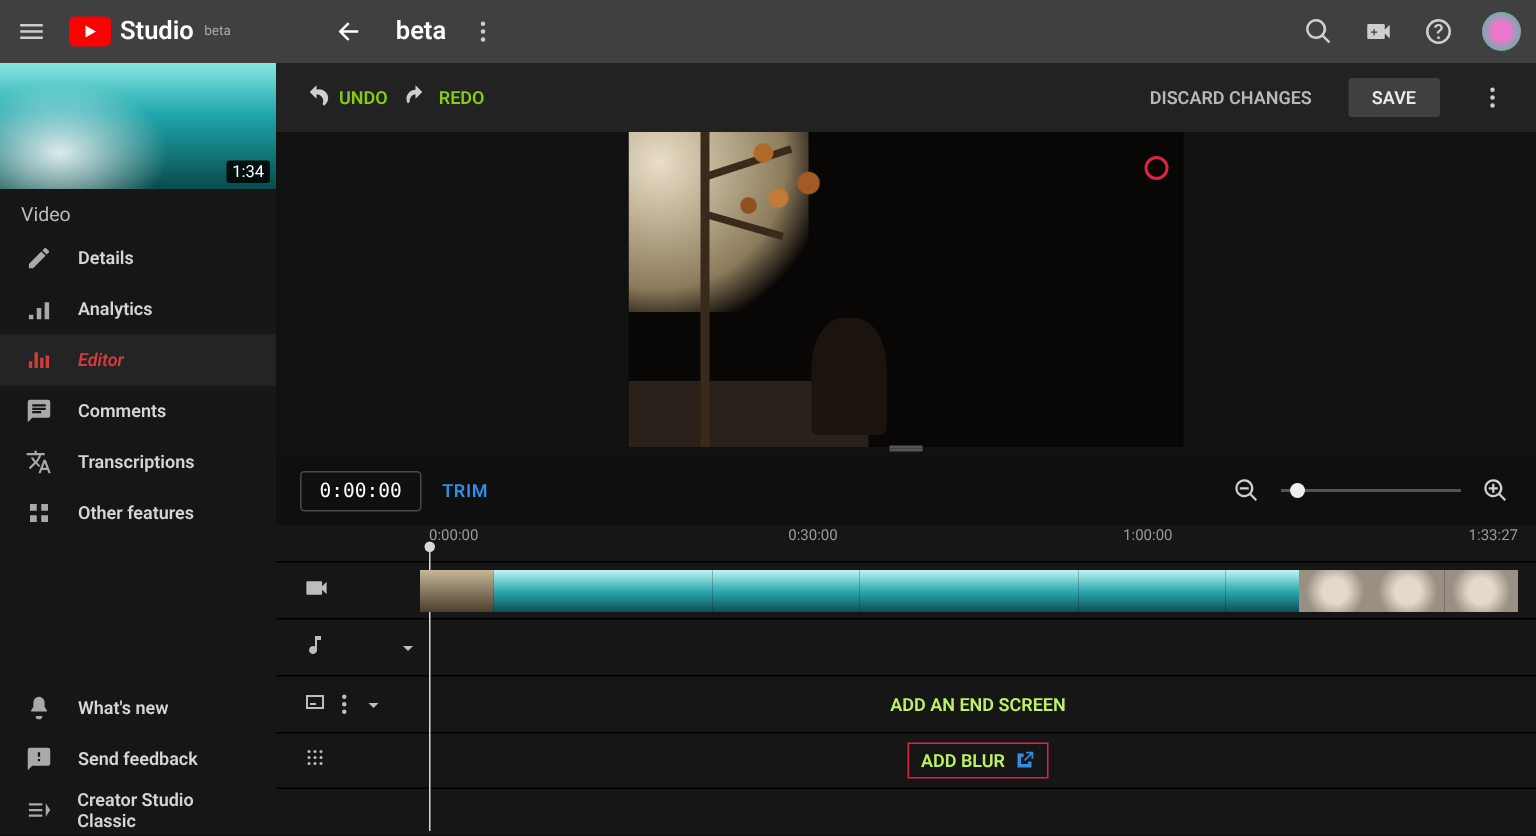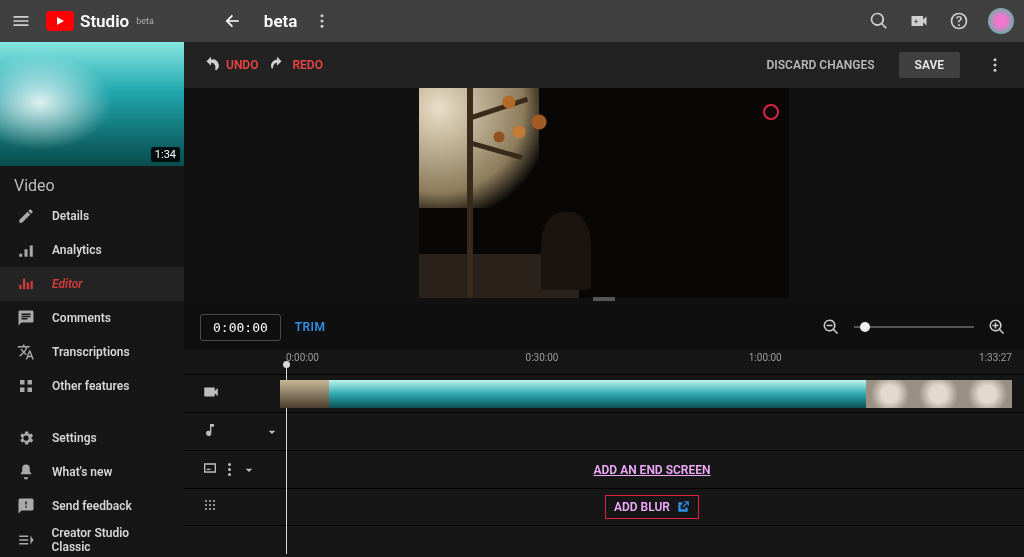--- a/index.html
+++ b/index.html
@@ -13,36 +13,36 @@
   .studio-beta{font-size:9px; vertical-align:super; color:#aaa; margin-left:1px;}
   .top-spacer{width:40px;}
   .back-arrow svg{fill:#fff;}
   .proj-title{color:#fff; font-weight:600; font-size:17px; margin-left:6px;}
   .top-right{margin-left:auto; display:flex; align-items:center; gap:18px;}
   .icon-btn{width:22px; height:22px; display:flex; align-items:center; justify-content:center; cursor:pointer;}
   .avatar{width:26px;height:26px;border-radius:50%;background:radial-gradient(#e7c 30%, #7aa 70%, #444);}
   
   .body{display:flex; height:515px;}
   .sidebar{width:184px; background:#161616; display:flex; flex-direction:column;}
-  .thumb-wrap{position:relative; width:184px; height:124px; background:linear-gradient(180deg,#2fd0c8,#0e5d60);}
+  .thumb-wrap{position:relative; width:184px; height:84px; background:linear-gradient(180deg,#2fd0c8,#0e5d60);}
   .thumb-wrap::before{content:""; position:absolute; inset:0; background:
      radial-gradient(ellipse 120px 80px at 40px 60px, rgba(255,255,255,.85), rgba(64,200,200,0) 60%),
      linear-gradient(180deg,#87e6e1 0%,#20a7ad 40%,#084b4b 100%);}
   .thumb-dur{position:absolute; right:4px; bottom:4px; background:rgba(0,0,0,.85); color:#fff; font-size:11px; padding:1px 4px; border-radius:2px;}
-  .side-section-label{font-size:16px; color:#bcbcbc; padding:10px 14px 4px;}
+  .side-section-label{font-size:13px; color:#bcbcbc; padding:10px 14px 4px;}
   .side-item{display:flex; align-items:center; gap:16px; height:34px; padding:0 16px; font-size:12px; font-weight:600; color:#d6d6d6; cursor:pointer;}
   .side-item.active{background:#242424; color:#d23c3c;font-style:italic;}
   .side-item.active .side-icon svg{fill:#d23c3c;}
   .side-icon{width:20px; display:flex; justify-content:center;}
   .side-icon svg{fill:#a9a9a9;}
   .side-gap{flex:1;}
   
   .editor{flex:1; display:flex; flex-direction:column; background:#0f0f0f;}
   .editor-bar{height:46px; background:#222; display:flex; align-items:center; padding:0 18px; gap:10px; font-size:12px; font-weight:600;}
-  .ubtn{display:flex; align-items:center; gap:6px; color:#ef4444; cursor:pointer;justify-content:space-between;}
+  .ubtn{display:flex; align-items:center; gap:6px; color:#84cc16; cursor:pointer;justify-content:space-between;}
   .ubtn svg{fill:#cfcfcf;}
   .ebar-right{margin-left:auto; display:flex; align-items:center; gap:24px;}
   .discard{color:#b8b8b8; cursor:pointer;}
   .save{background:#404040; color:#e9e9e9; padding:6px 16px; border-radius:2px; cursor:pointer;}
   .kebab{cursor:pointer;}
   
   .preview-area{height:216px; display:flex; align-items:flex-start; justify-content:center; background:#111; position:relative;}
   .preview{margin-top:0; width:370px; height:210px; background:#090705; position:relative; overflow:hidden;}
   .preview .sky{position:absolute; left:0; top:0; width:120px; height:120px; background:radial-gradient(circle at 20px 20px, #e9dfc7, #8c7b5b 60%, transparent 80%);}
   .preview .branch{position:absolute; left:48px; top:0; width:6px; height:210px; background:#3a2a1c;}
@@ -70,21 +70,21 @@
   
   .track{display:flex; height:38px; border-top:1px solid #000; align-items:center;}
   .track-head{width:96px; display:flex; align-items:center; gap:10px; padding-left:18px; color:#bdbdbd;}
   .track-head svg{fill:#bdbdbd;}
   .chev{display:flex; align-items:center;}
   .track-body{flex:1; position:relative; display:flex; align-items:center; height:100%;}
   .thumb-strip{display:flex; height:28px;}
   .thumb-cell{flex:1; height:28px; background:linear-gradient(180deg,#bff3f0 0%, #2faab0 50%, #0a5055 100%); position:relative;}
   .thumb-cell.first{background:linear-gradient(180deg,#c7b796,#4b3e2e);}
   .thumb-cell.last{background:radial-gradient(circle,#e3d9cd 30%,#998f83 70%);}
-  .track-action{flex:1; text-align:center; font-size:12px; font-weight:600; color:#f0abfc; cursor:pointer;text-decoration:underline;}
+  .track-action{flex:1; text-align:center; font-size:12px; font-weight:600; color:#bef264; cursor:pointer;}
   .blur-highlight{border:1px solid #d24; padding:4px 8px; display:inline-flex; align-items:center; gap:6px;}
   .track:last-child{border-bottom:1px solid #000;}
   .mini-kebab{display:flex;flex-direction:column;gap:2px;}
   .mini-kebab span{width:3px;height:3px;background:#bdbdbd;border-radius:50%;}
 </style>
 </head>
 <body>
 
 <div class="topbar">
   <div class="icon-btn hamburger">
@@ -179,28 +179,20 @@
     </div>
     <div class="side-item">
       <span class="side-icon">
           <svg width="18" height="18" viewBox="0 0 24 24">
             <path d="M4 4h6v6H4zM14 4h6v6h-6zM4 14h6v6H4zM14 14h6v6h-6z"></path>
           </svg>
         </span>
       <span>Other features</span>
     </div>
     <div class="side-gap"></div>
-    <div class="side-item">
-      <span class="side-icon">
-          <svg width="18" height="18" viewBox="0 0 24 24">
-            <path d="M19.4 13l.1-1-.1-1 2.1-1.6-2-3.5-2.5 1a7 7 0 00-1.7-1l-.4-2.6h-4l-.4 2.6a7 7 0 00-1.7 1l-2.5-1-2 3.5L6.5 11l-.1 1 .1 1-2.1 1.6 2 3.5 2.5-1c.5.4 1.1.7 1.7 1l.4 2.6h4l.4-2.6c.6-.3 1.2-.6 1.7-1l2.5 1 2-3.5L19.4 13zM12 15.5A3.5 3.5 0 1112 8.5a3.5 3.5 0 010 7z"></path>
-          </svg>
-        </span>
-      <span>Settings</span>
-    </div>
     <div class="side-item">
       <span class="side-icon">
           <svg width="18" height="18" viewBox="0 0 24 24">
             <path d="M12 2a5 5 0 00-5 5v4l-2 3v1h14v-1l-2-3V7a5 5 0 00-5-5zm0 20a3 3 0 003-3H9a3 3 0 003 3z"></path>
           </svg>
         </span>
       <span>What's new</span>
     </div>
     <div class="side-item">
       <span class="side-icon">

